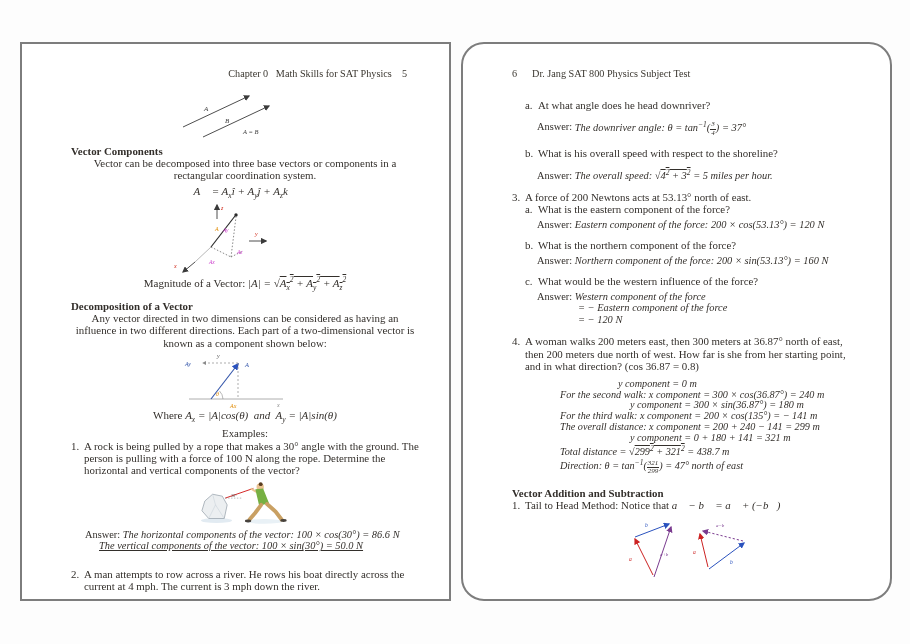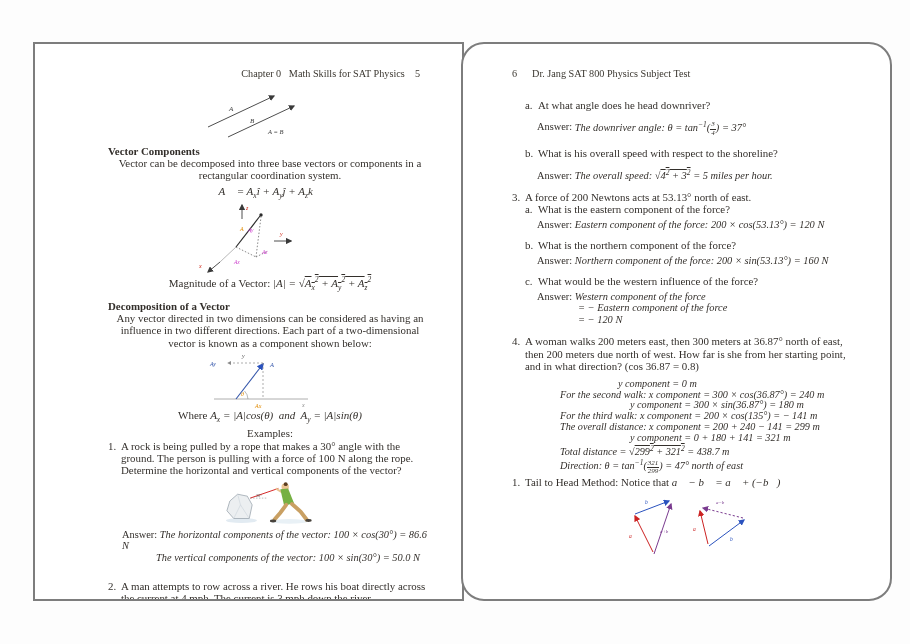--- a/index.html
+++ b/index.html
@@ -1,19 +1,19 @@
 <!DOCTYPE html>
 <html><head>
 <meta charset="utf-8">
 <style>
   * { margin:0; padding:0; box-sizing:border-box; }
   html,body { width:910px; height:644px; }
   body { position:relative; background:#fdfdfd; font-family:"Liberation Serif","DejaVu Serif",serif; color:#332f2b; }
   .page { position:absolute; top:42px; height:559px; width:431px; background:#ffffff; border:2px solid #7d7d7d; overflow:hidden; }
-  .page-l { left:33px;padding-left:24px; }
+  .page-l { left:20px; }
   .page-r { left:461px;border-radius:23px; }
   .content { padding:0 30px 0 49px; }
   .hdr { margin-top:24px; font-size:10.2px; white-space:pre; color:#3a362f; }
   .hdr-l { text-align:right; padding-right:42px; }
   .hdr-r { padding-left:49px; }
   .hdr-num { margin-right:15px; }
   .sec-title { font-weight:bold; font-size:10.9px; }
   .para { font-size:10.9px; line-height:12.4px;text-align:center; }
   .formula { font-size:11px; text-align:center; white-space:pre; }
   .f-it, .it { font-style:italic; }
@@ -31,21 +31,21 @@
   .ans { font-size:10.4px; line-height:11.6px; }
   .ans .it { font-style:italic; }
   .ans-label { font-style:normal; }
   .ans-r { margin-left:25px; }
   .ans-c2 { margin-left:66px; }
   .ans4 { margin-left:14px; font-size:10.2px; line-height:10.85px; }
   .l-a { margin-left:34px; }
   .l-b { margin-left:92px; }
   .l-c { margin-left:104px; }
   .ansL { margin-left:14px; }
-  .ansL2 { margin-left:48px; }.mt3{margin-top:3px}.mt4{margin-top:4px}.mt6{margin-top:6px}
+  .ansL2 { margin-left:28px;text-decoration:underline; }.mt3{margin-top:3px}.mt4{margin-top:4px}.mt6{margin-top:6px}
   .mt7{margin-top:7px}.mt8{margin-top:8px}.mt9{margin-top:9px}.mt10{margin-top:10px}
   .mt11{margin-top:11px}.mt16{margin-top:16px}.mt20{margin-top:20px}
 </style>
 </head>
 <body>
 
 <svg width="0" height="0" style="position:absolute">
   <defs>
     <marker id="mk-k" viewBox="0 0 10 10" refX="8" refY="5" markerWidth="7" markerHeight="7" orient="auto-start-reverse">
         <path d="M0,0L10,5L0,10z" fill="#3a3a3a"></path>
@@ -183,20 +183,21 @@
       <div class="l-b it">y component = 0 m</div>
       <div class="l-a it">For the second walk: x component = 300 × cos(36.87°) = 240 m</div>
       <div class="l-c it">y component = 300 × sin(36.87°) = 180 m</div>
       <div class="l-a it">For the third walk: x component = 200 × cos(135°) = − 141 m</div>
       <div class="l-a it">The overall distance: x component = 200 + 240 − 141 = 299 m</div>
       <div class="l-c it">y component = 0 + 180 + 141 = 321 m</div>
       <div class="l-a it">Total distance = √<span class="ol">299<sup>2</sup> + 321<sup>2</sup></span> = 438.7 m</div>
       <div class="l-a it">Direction: θ = tan<sup>−1</sup>(<span class="frac"><span class="fn">321</span><span class="fd">299</span></span>) = 47° north of east</div>
     </div>
 
+    <div class="sec-title mt11">Vector Addition and Subtraction</div>
     <div class="num-item"><span class="num">1.</span><span>Tail to Head Method: Notice that </span><span class="f-it">a⃗ − b⃗ = a⃗ + (−b⃗)</span></div>
   </div>
 
   <svg class="dia" style="width:130px;height:64px;margin:6px auto 0;transform:translateX(10px);" viewBox="0 0 130 64">
     <line x1="31" y1="58" x2="13" y2="22" stroke="#cc2222" stroke-width="1" marker-end="url(#mk-red)"></line>
     <line x1="13" y1="20" x2="47" y2="7" stroke="#2a52be" stroke-width="1" marker-end="url(#mk-blue)"></line>
     <line x1="32" y1="60" x2="49" y2="10" stroke="#7a3b8f" stroke-width="1" marker-end="url(#mk-pur)"></line>
     <text x="7" y="44" font-size="5.5" fill="#cc2222">a</text>
     <text x="23" y="10" font-size="5.5" fill="#2a52be">b</text>
     <text x="38" y="39" font-size="5" fill="#7a3b8f">a+b</text>

